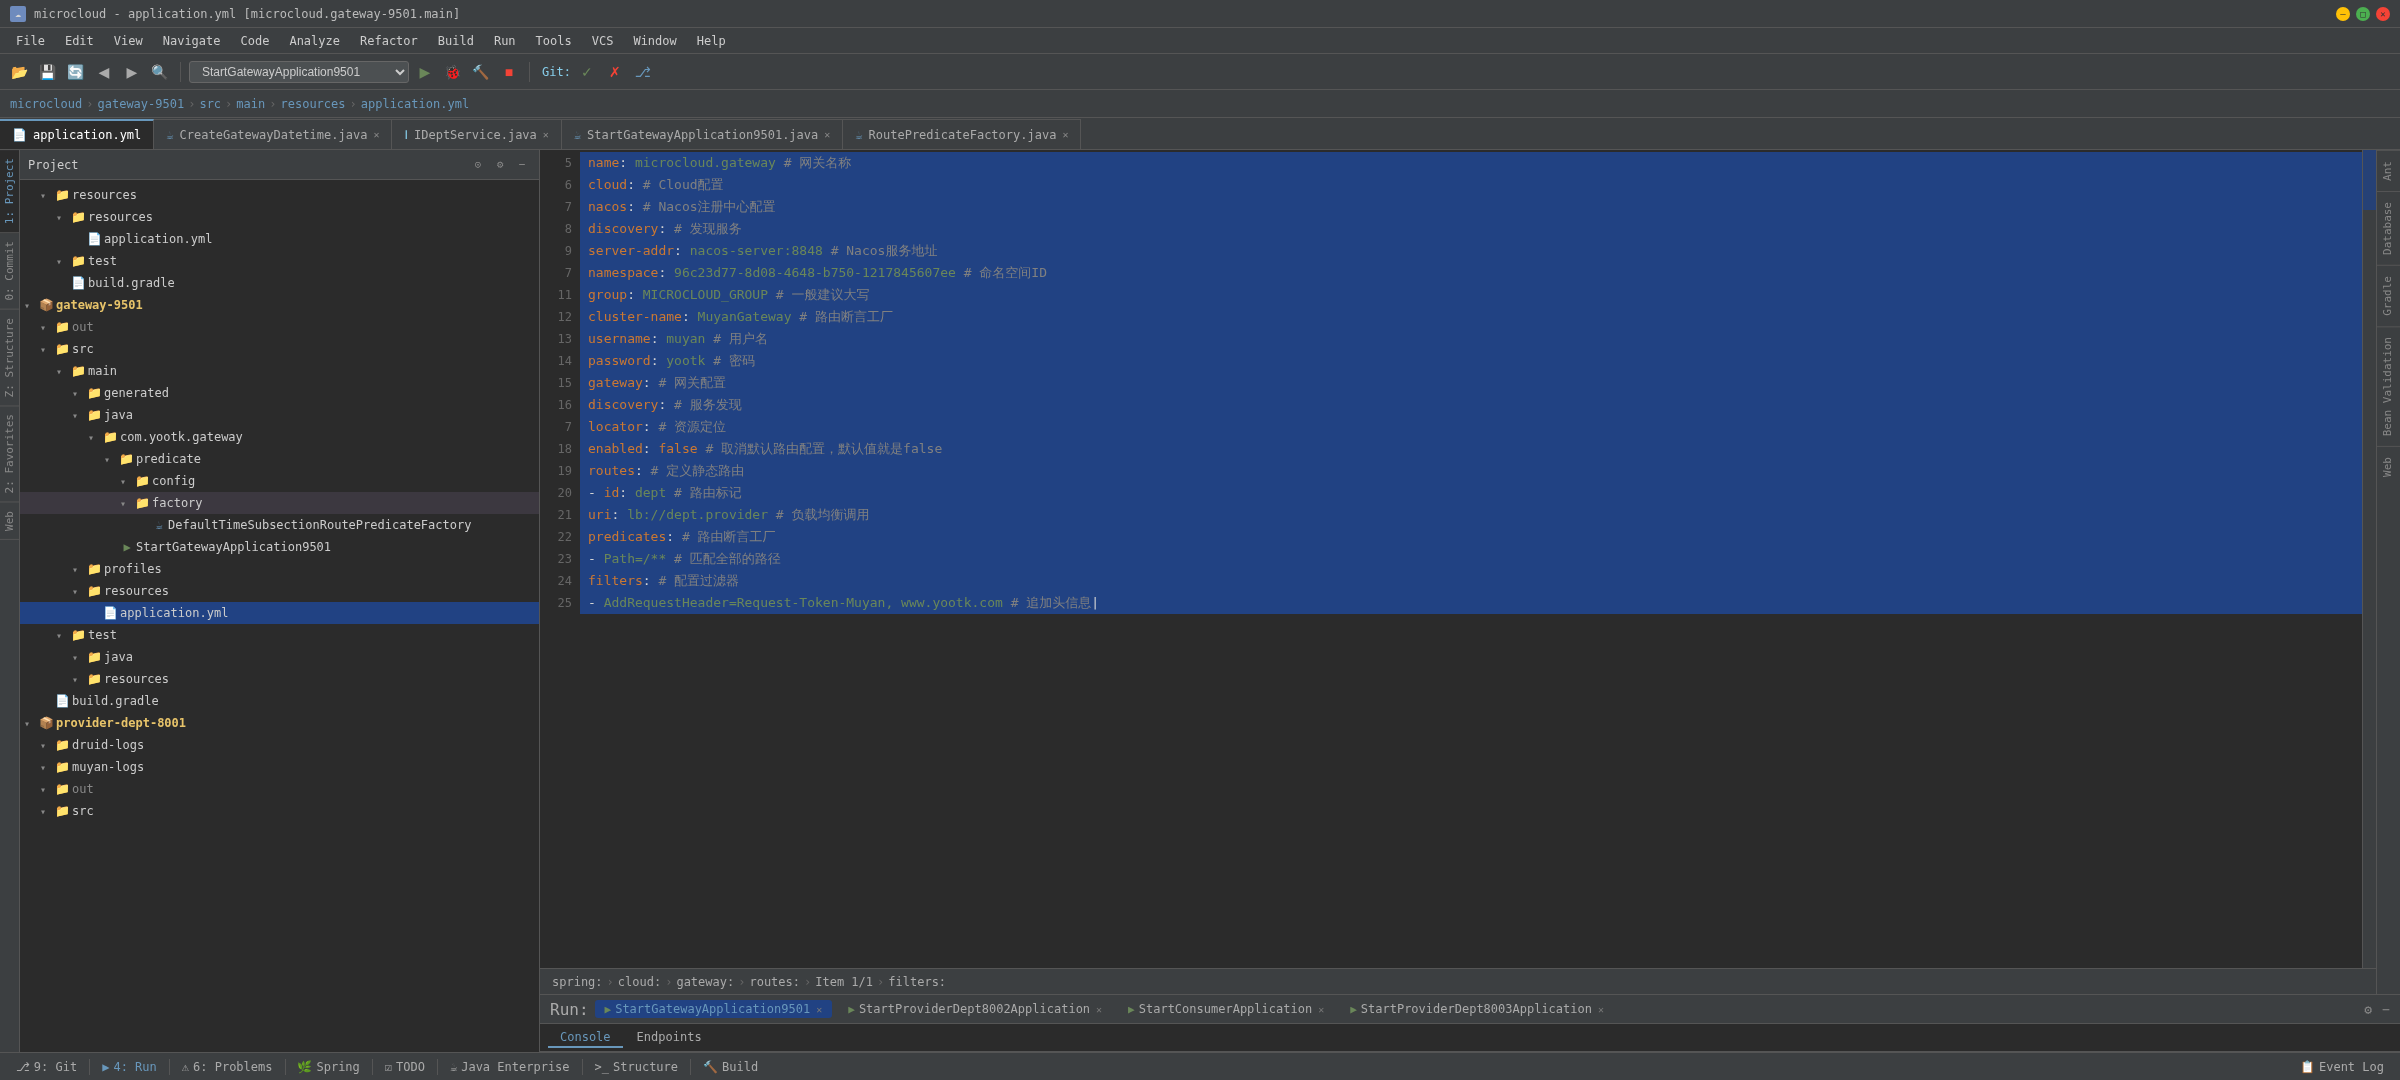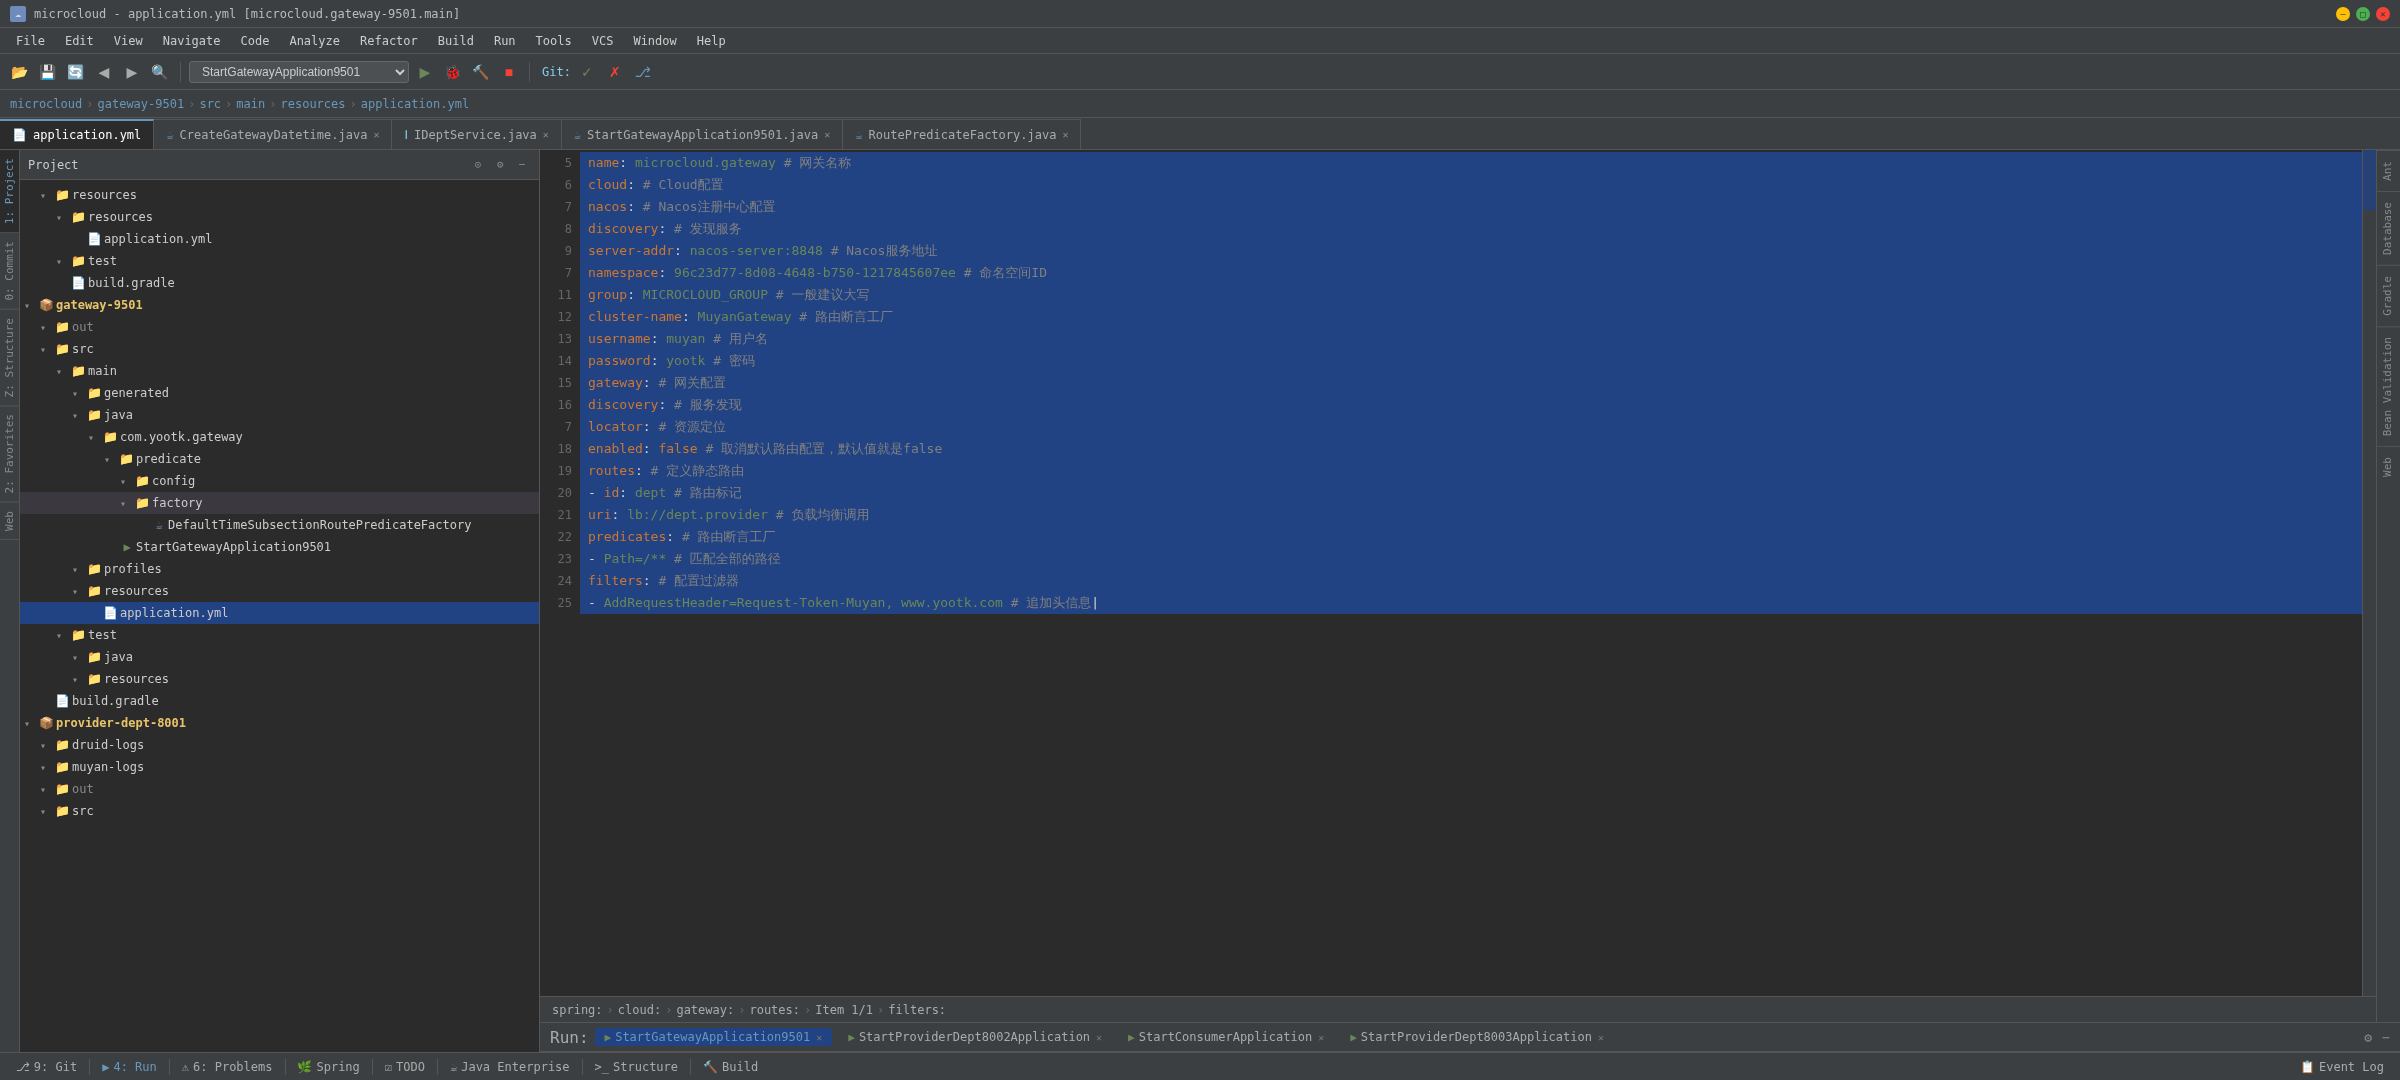--- a/index.html
+++ b/index.html
@@ -986,20 +986,24 @@
           </div>
           <div class="run-tab">
             <span class="run-tab-icon" style="color:#6a8759">▶</span>
             <span>StartProviderDept8003Application</span>
             <span class="run-tab-close">✕</span>
           </div>
           <span class="run-settings">⚙</span>
           <span style="color:#888;margin-left:4px;cursor:pointer;">−</span>
         </div>
 
+        <div class="console-tabs">
+          <div class="console-tab active">Console</div>
+          <div class="console-tab">Endpoints</div>
+        </div>
       </div>
     </div>
   </div>
 
   <div class="bottom-bar">
     <div class="bottom-tool">
       <span>⎇</span>
       <span>9: Git</span>
     </div>
     <div class="bottom-sep"></div>

